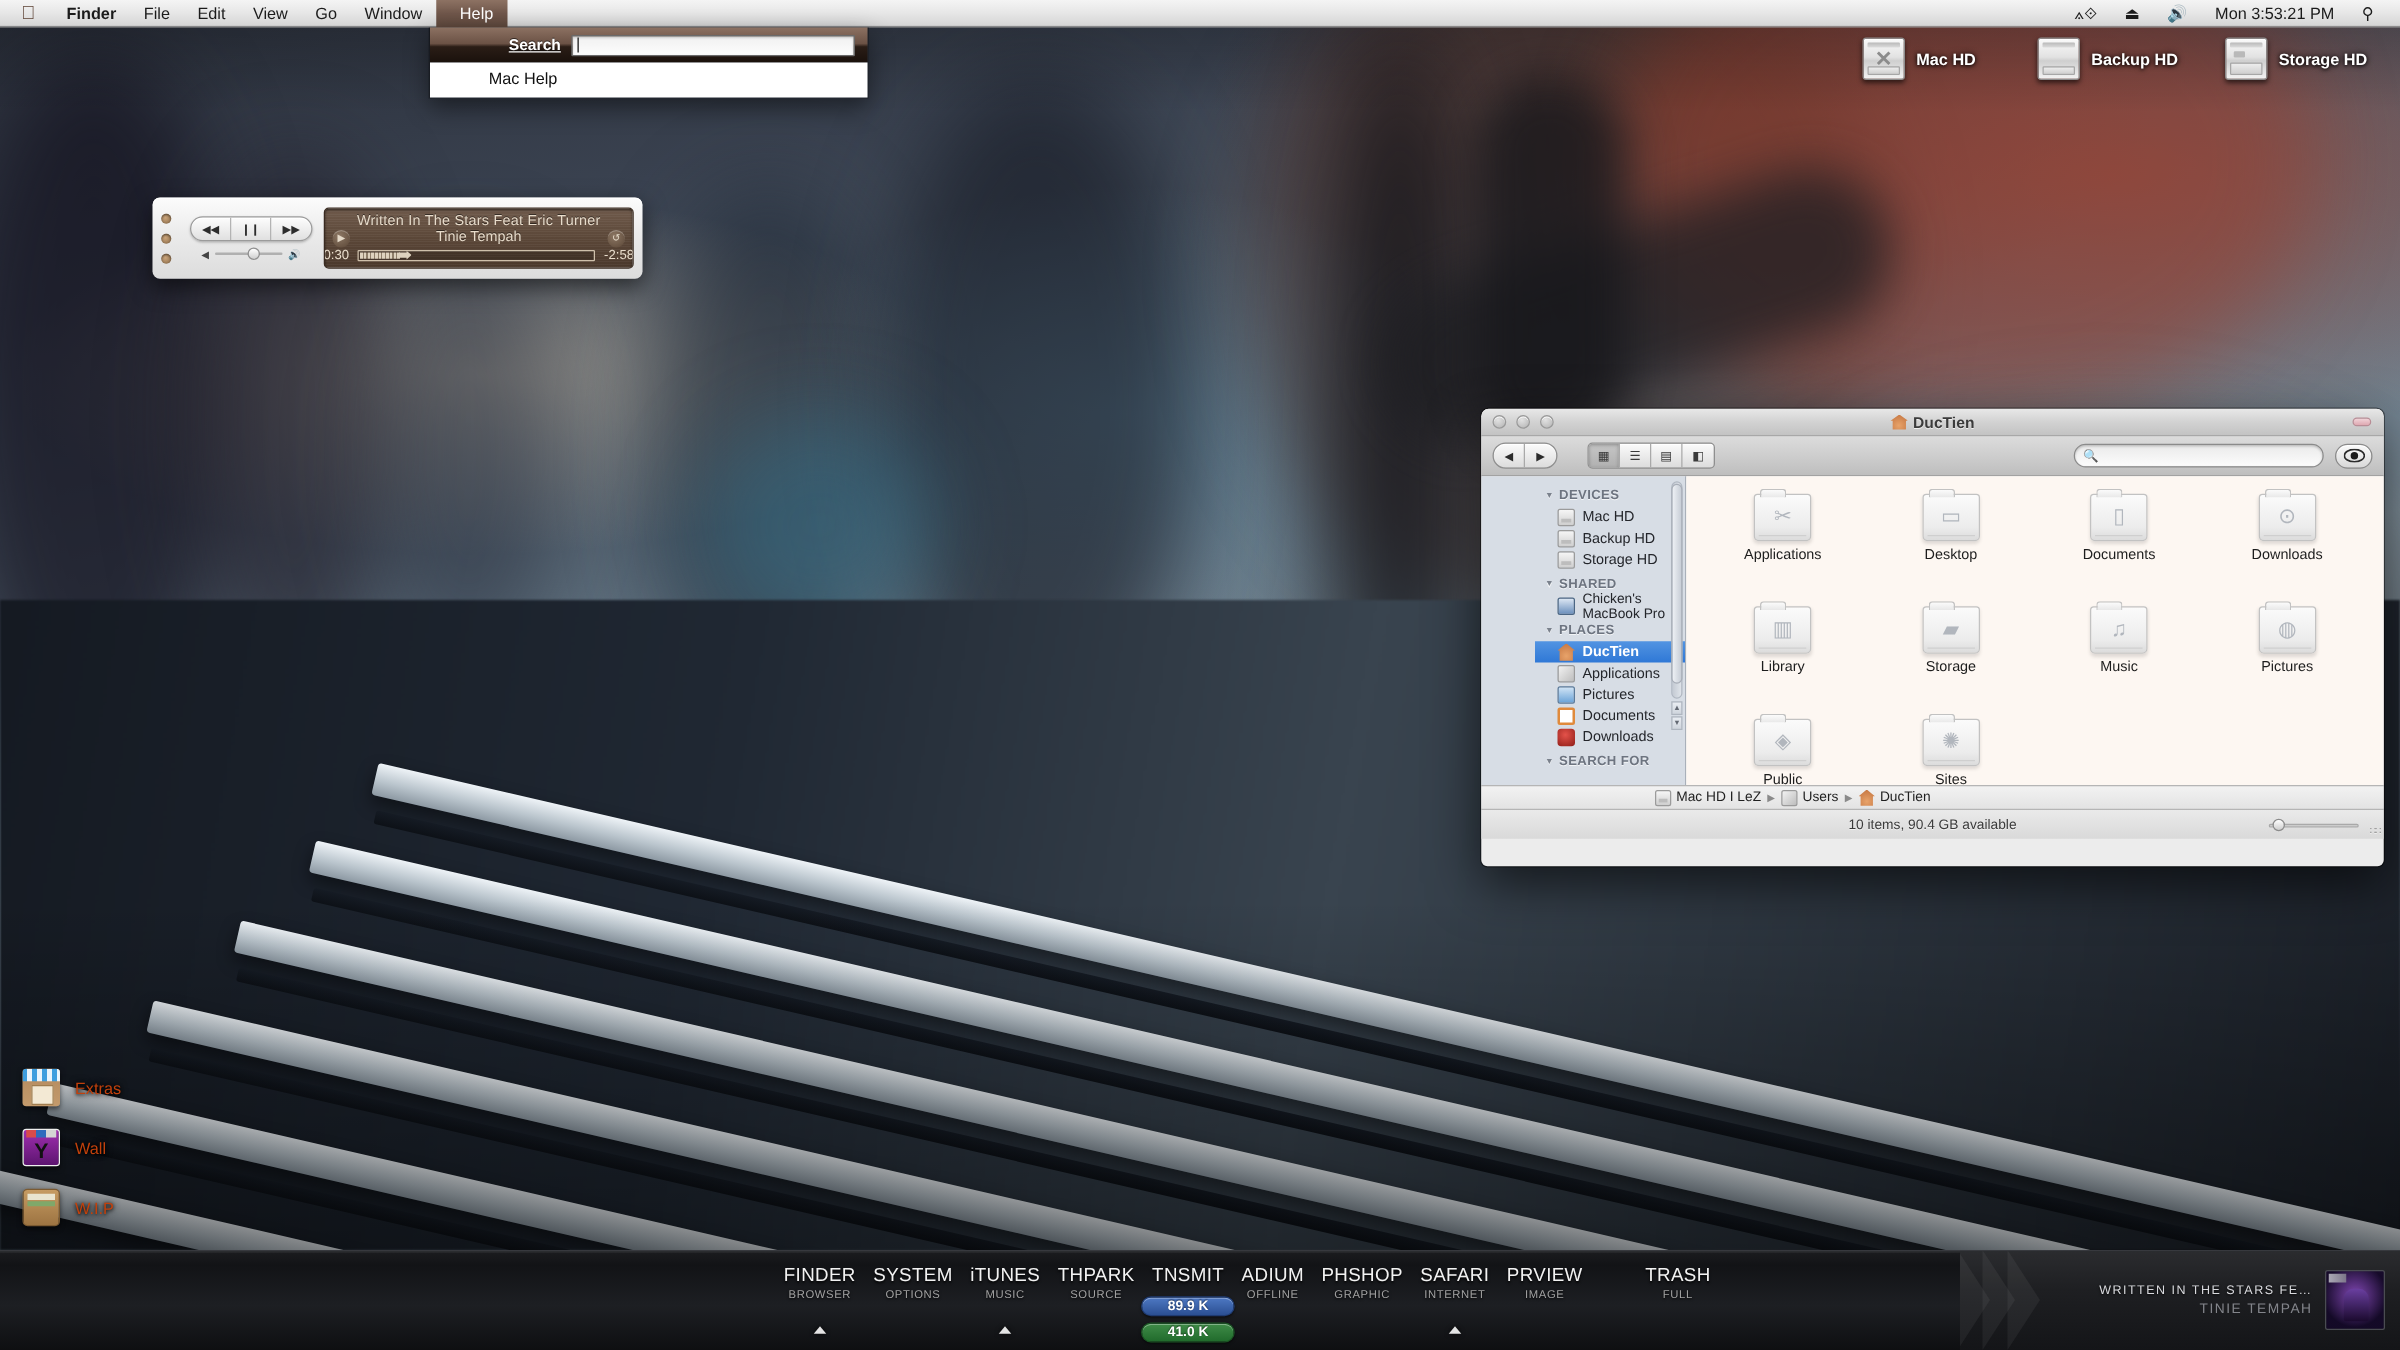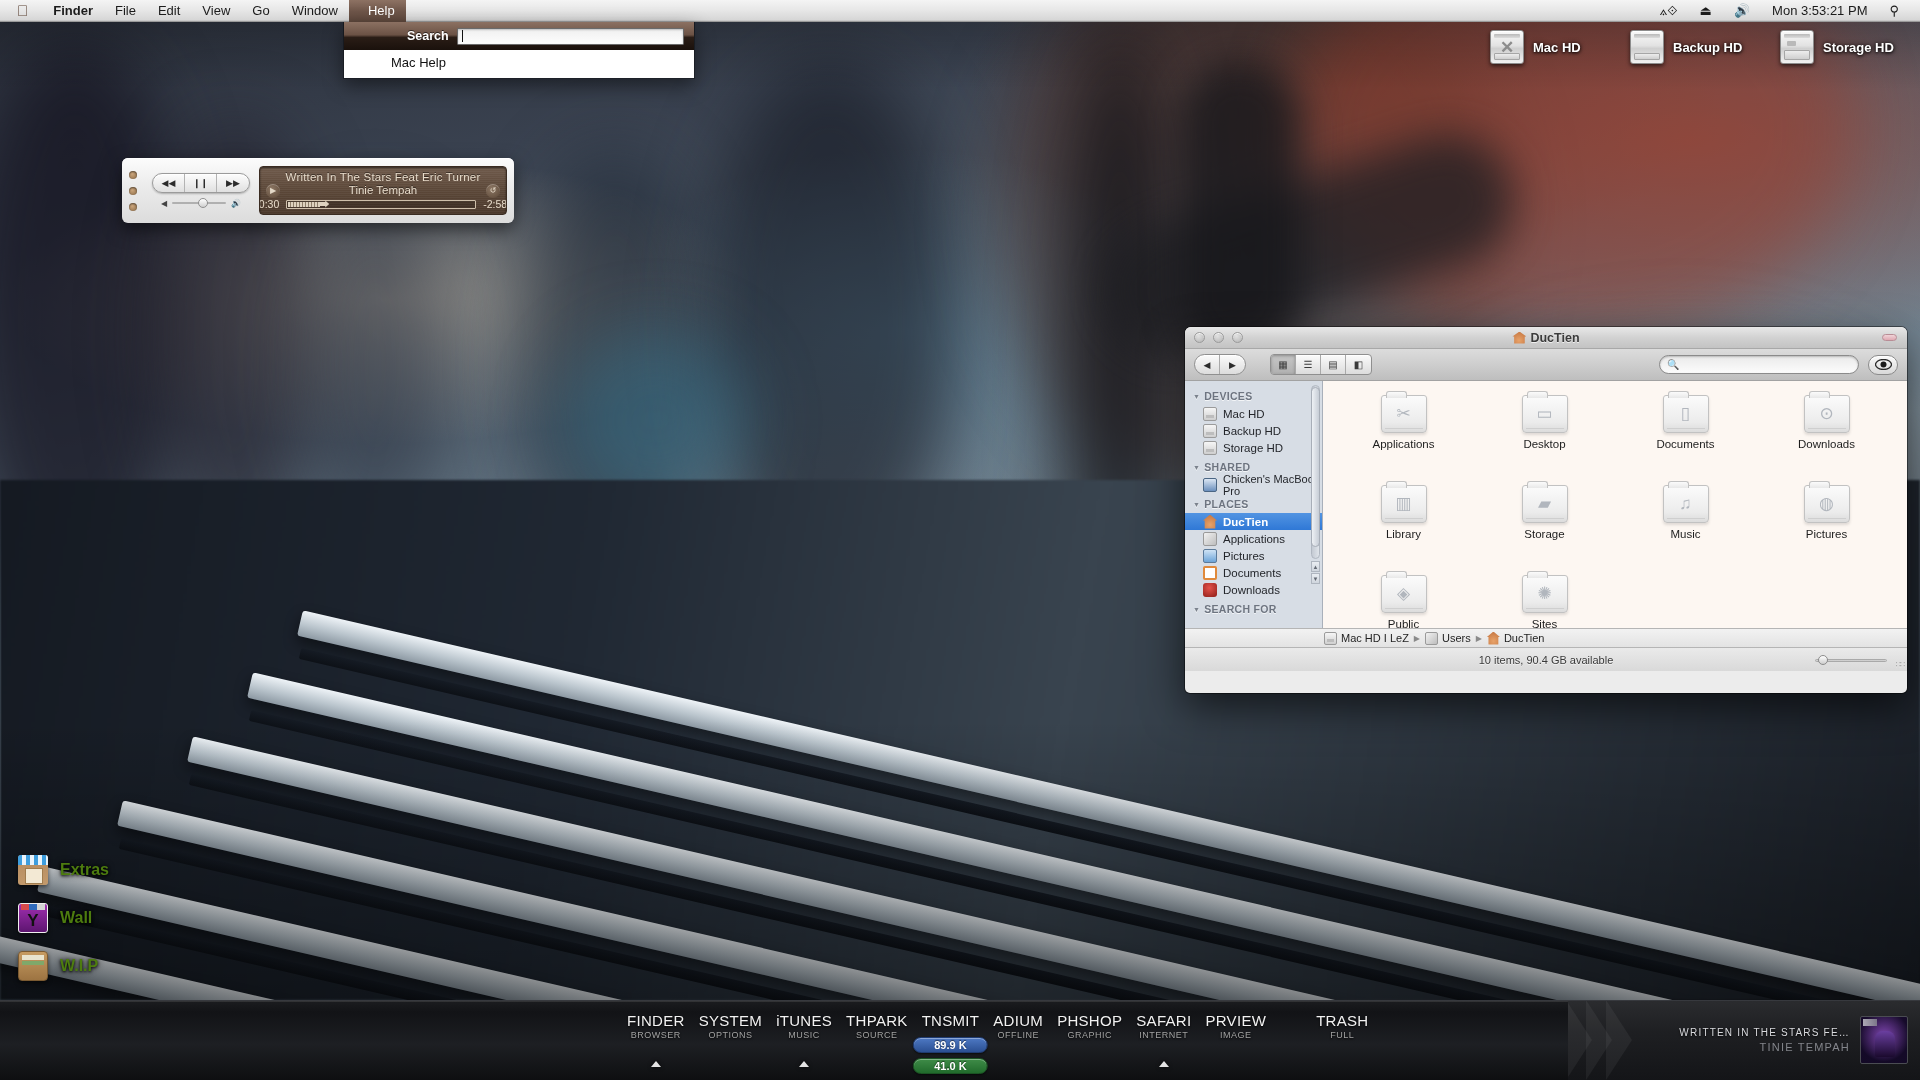--- a/index.html
+++ b/index.html
@@ -78,20 +78,21 @@
     border-top:none;
   }
   #helpSearchRow{
     height:28px; display:flex; align-items:center;
     background:linear-gradient(180deg,#8c7162 0%,#6b5245 46%,#2a1d16 55%,#1a110c 100%);
     padding:0 8px;
   }
   #helpSearchRow .lbl{
     color:#fff; font-size:12.5px; font-weight:bold; margin-left:55px; margin-right:8px;
     text-shadow:0 -1px 0 rgba(0,0,0,.6);
+    text-decoration:underline;
   }
   #helpSearchField{
     flex:1; height:17px; margin-right:2px;
     background:linear-gradient(180deg,#f0f0f0,#fdfdfd);
     border:1px solid #6a6a6a; border-radius:1px;
     display:flex; align-items:center; padding:0 4px;
     box-shadow:inset 0 1px 2px rgba(0,0,0,.22);
   }
   #caret{ width:1px; height:12px; background:#111; }
   #helpItems{ background:#fff; padding:3px 0 6px 0; }
@@ -254,22 +255,22 @@
   #fsearch .q{ font-size:10px; color:#333; }
   #fsearch .ph{ font-size:11px; color:#9a9a9a; }
   #eyebtn{
     margin-left:9px; width:30px; height:20px; border-radius:10px;
     background:linear-gradient(180deg,#fbfbfb,#d8d8d8);
     border:1px solid #8b8b8b; display:flex; align-items:center; justify-content:center;
     box-shadow:inset 0 1px 0 #fff;
   }
   #fbody{ display:flex; height:247px; }
   #sidebar{
-    width:138px; background:#d7dde5; border-right:1px solid #a9b0ba;
-    padding-top:4px; overflow:hidden; position:relative;
+    width:164px; background:#d7dde5; border-right:1px solid #a9b0ba;
+    padding-top:4px; overflow:hidden; position:relative;padding-left:43px;
   }
   .sb-head{
     font-size:10.5px; font-weight:bold; color:#6d7480; letter-spacing:.3px;
     padding:5px 0 3px 8px; display:flex; align-items:center; gap:4px;
     text-shadow:0 1px 0 rgba(255,255,255,.7);
   }
   .sb-head .tri{ font-size:7px; color:#7b828d; }
   .sb-row{
     height:17px; display:flex; align-items:center; gap:6px; padding-left:18px;
     font-size:11.5px; color:#24262b;
@@ -343,21 +344,21 @@
   }
   #zoomslider{ position:absolute; right:20px; width:72px; height:10px; }
   #zoomslider .zt{ position:absolute; left:0; right:0; top:4px; height:3px;
     background:linear-gradient(180deg,#bdbdbd,#e2e2e2); border-radius:2px; border:1px solid #a9a9a9; }
   #zoomslider .zk{ position:absolute; left:3px; top:0; width:10px; height:10px; border-radius:50%;
     background:linear-gradient(180deg,#fff,#cdcdcd); border:1px solid #8c8c8c; }
   #resize{ position:absolute; right:3px; bottom:2px; font-size:8px; color:#8d8d8d; letter-spacing:-1px; }
 
   
   .dskicon{ position:absolute; display:flex; align-items:center; gap:12px; z-index:12; }
-  .dskicon .lbl{ color:#4d7c0f; font-size:16px; font-weight:bold;
+  .dskicon .lbl{ color:#c2410c; font-size:13px; font-weight:normal;
     text-shadow:0 1px 3px rgba(0,0,0,.95), 0 0 6px rgba(0,0,0,.9); }
   .dskimg{ width:30px; height:30px; border-radius:3px; position:relative; overflow:hidden;
     box-shadow:0 2px 4px rgba(0,0,0,.55); }
   .img-extras{ background:linear-gradient(180deg,#b38a5e 0%,#c39a6c 100%); }
   .img-extras:before{ content:""; position:absolute; left:0; right:0; top:0; height:10px;
     background:repeating-linear-gradient(90deg,#3e9ede 0 4px,#eaf4fb 4px 8px); }
   .img-extras:after{ content:""; position:absolute; left:7px; top:13px; width:16px; height:14px;
     background:#f3e9d4; border:1px solid #a07c4e; }
   .img-wall{ background:linear-gradient(180deg,#a02fb0 0%,#5d1570 100%); border:1px solid #efefef; }
   .img-wall:before{ content:"Y"; position:absolute; left:0; right:0; top:7px; text-align:center;

